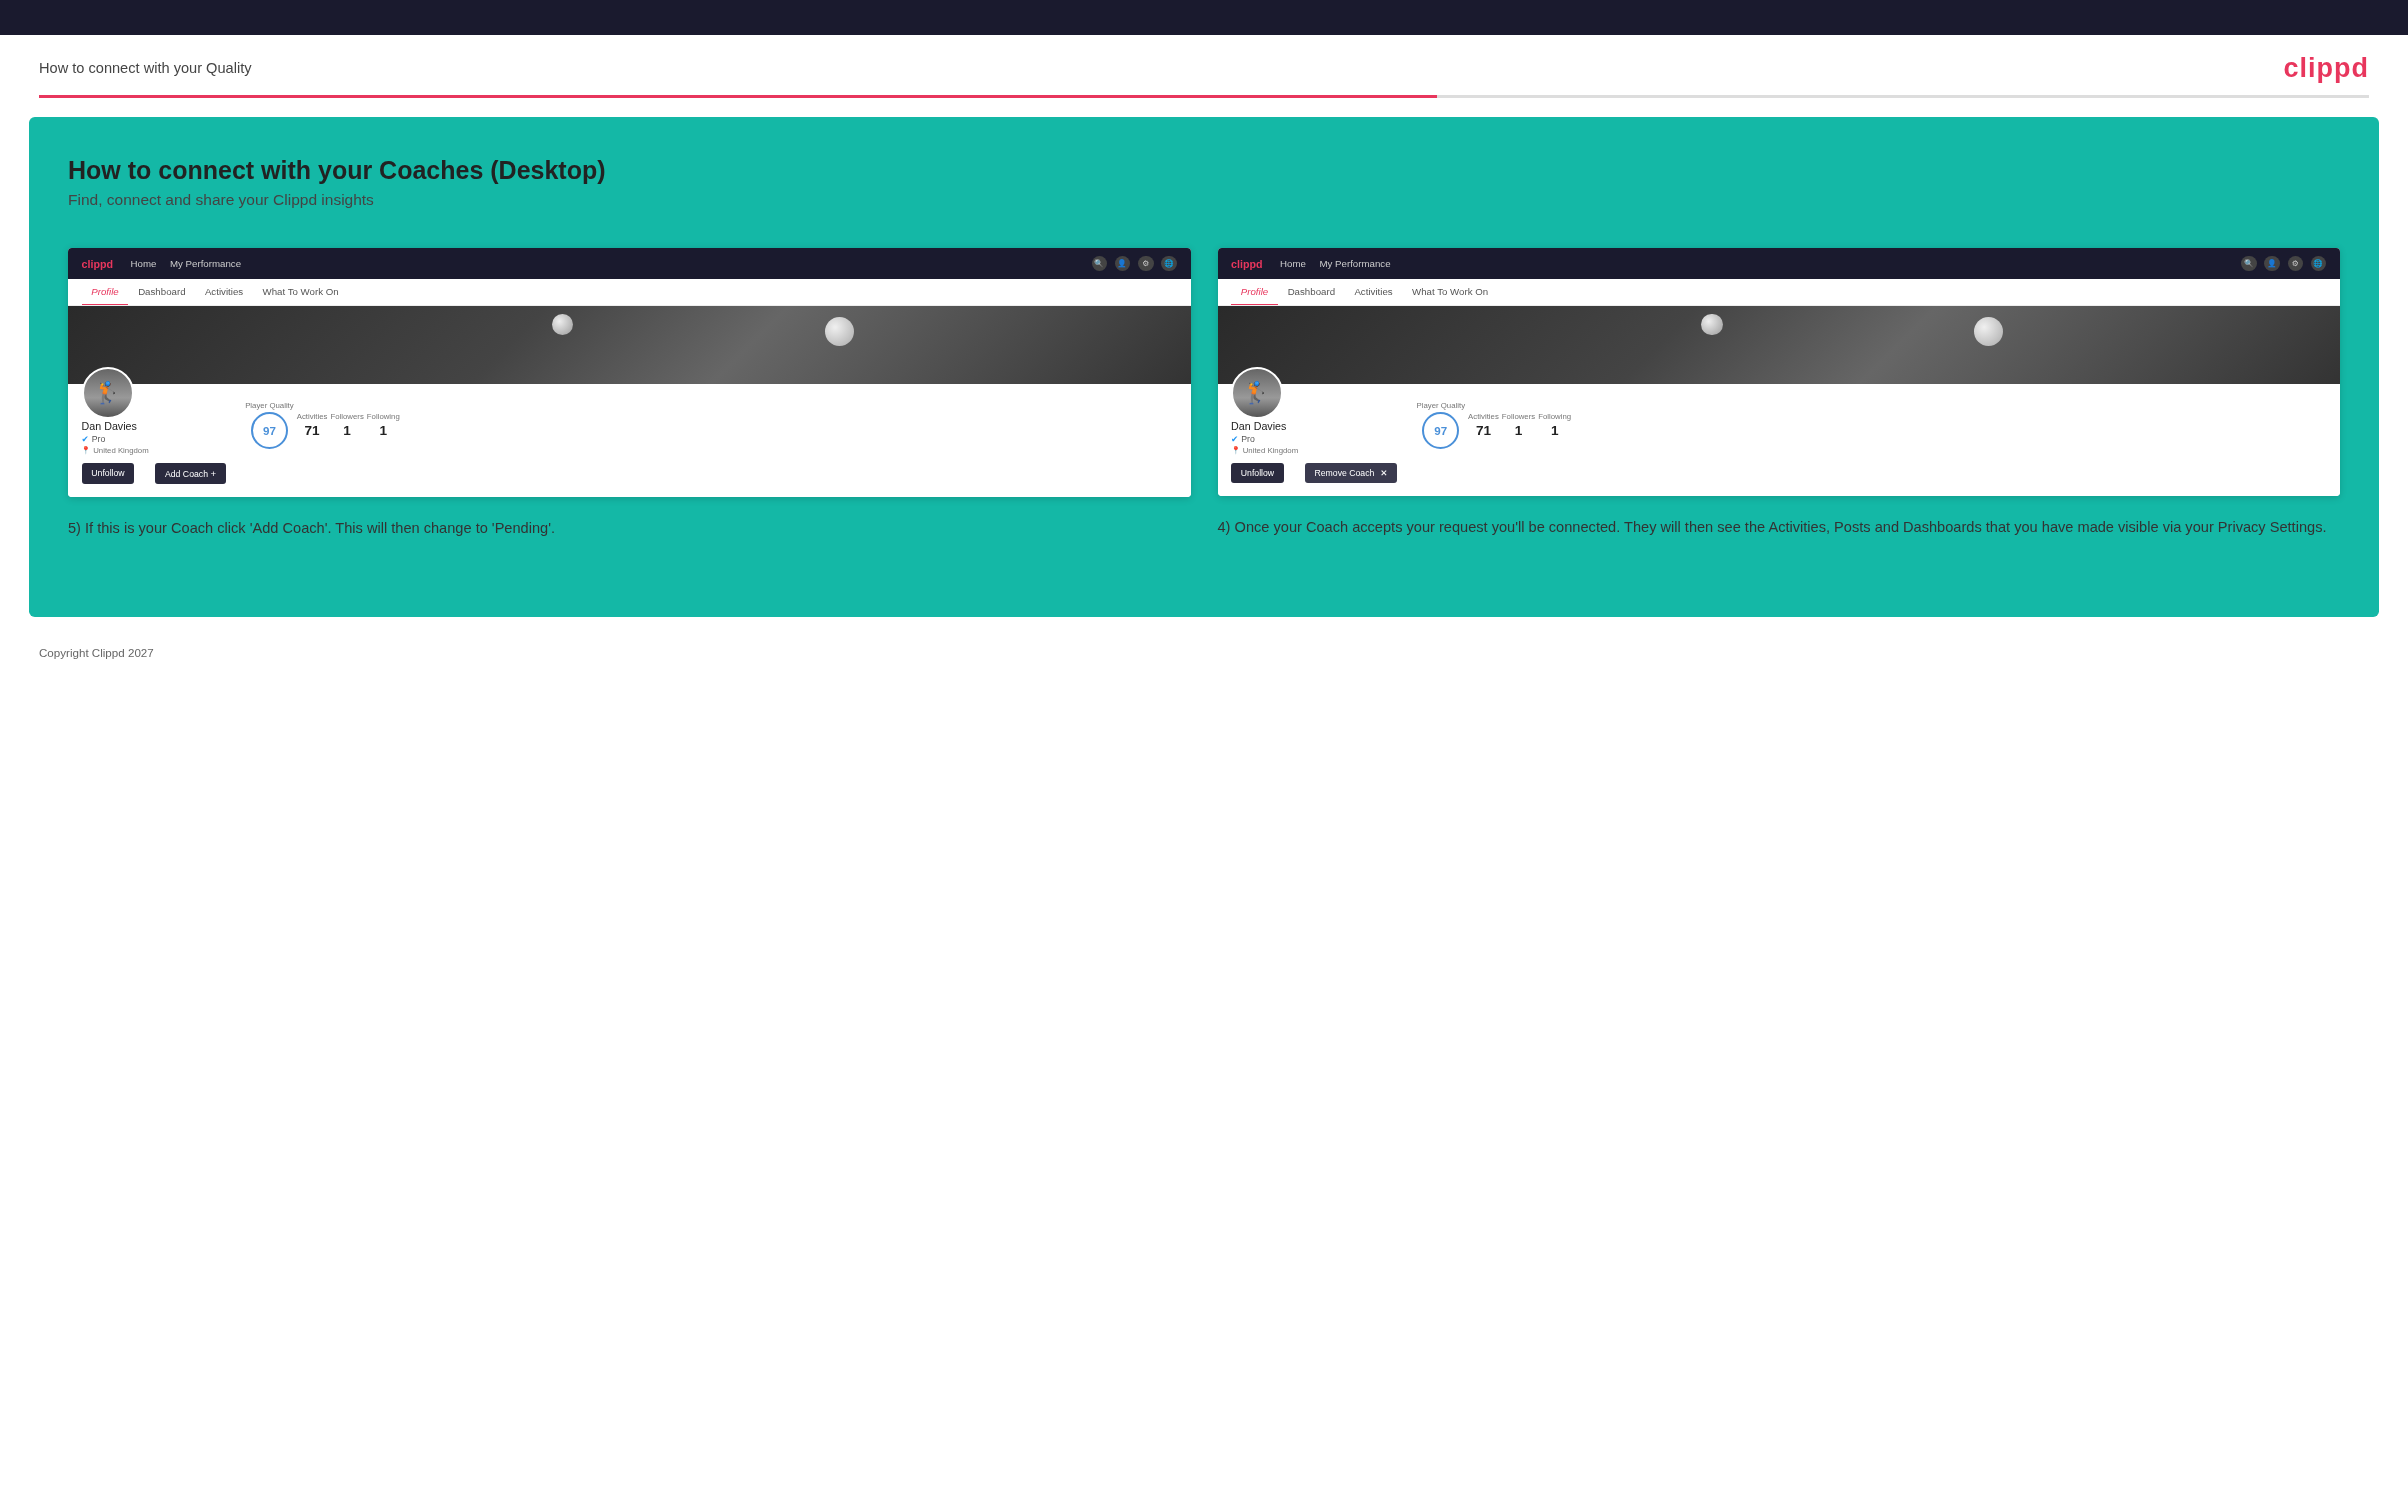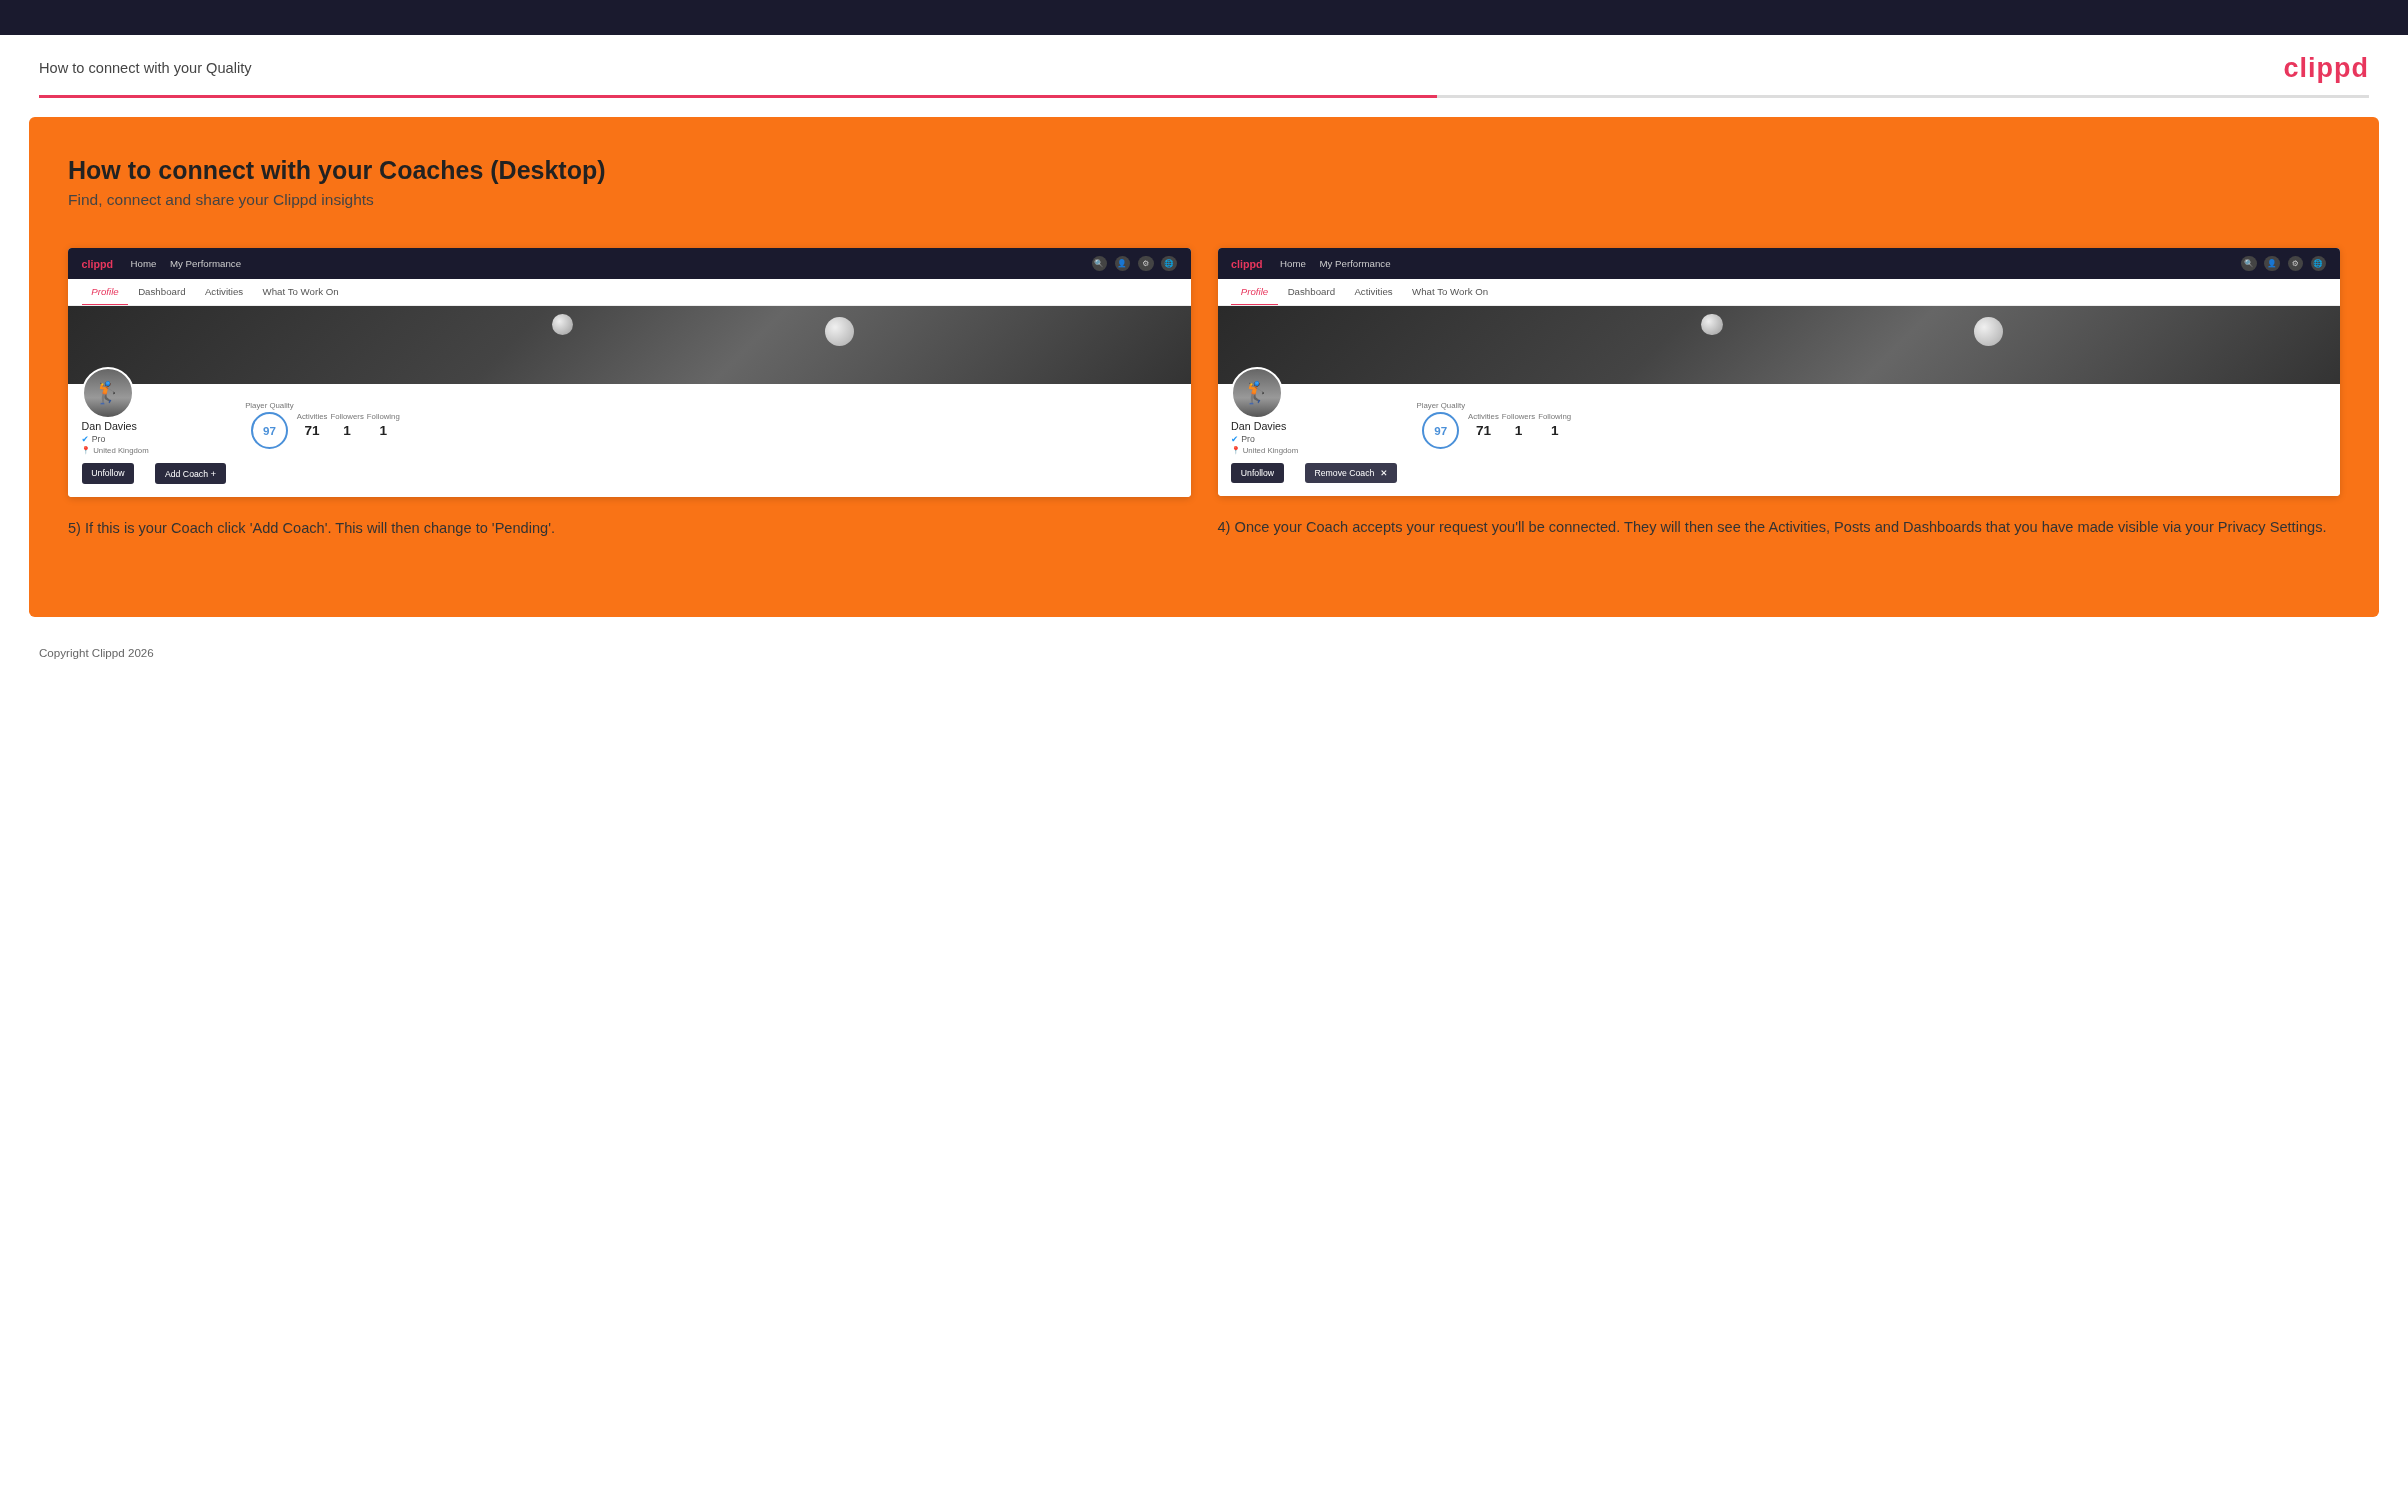--- a/index.html
+++ b/index.html
@@ -25,21 +25,21 @@
       font-weight: 700;
       color: #e8365d;
       letter-spacing: 1px;
     }
     .divider {
       height: 2.9px;
       background: linear-gradient(to right, #e8365d, #e8365d 60%, #ddd 60%);
       margin: 0 39px;
     }
     .main-content {
-      background: #f97316;
+      background: #14b8a6;
       margin: 19.4px 29px;
       border-radius: 5.8px;
       padding: 39px 39px 49px 39px;
     }
     .main-heading {
       font-size: 25px;
       font-weight: 700;
       color: #222;
       margin-bottom: 5.8px;
     }
@@ -445,15 +445,15 @@
         </div>
       </div>
 
       <div class="description-text">4) Once your Coach accepts your request you'll be connected. They will then see the Activities, Posts and Dashboards that you have made visible via your Privacy Settings.</div>
     </div>
 
   </div>
 </div>
 
 <div class="footer">
-  <span>Copyright Clippd 2026</span>
+  <span>Copyright Clippd 2027</span>
 </div>
 
 
 </body></html>

